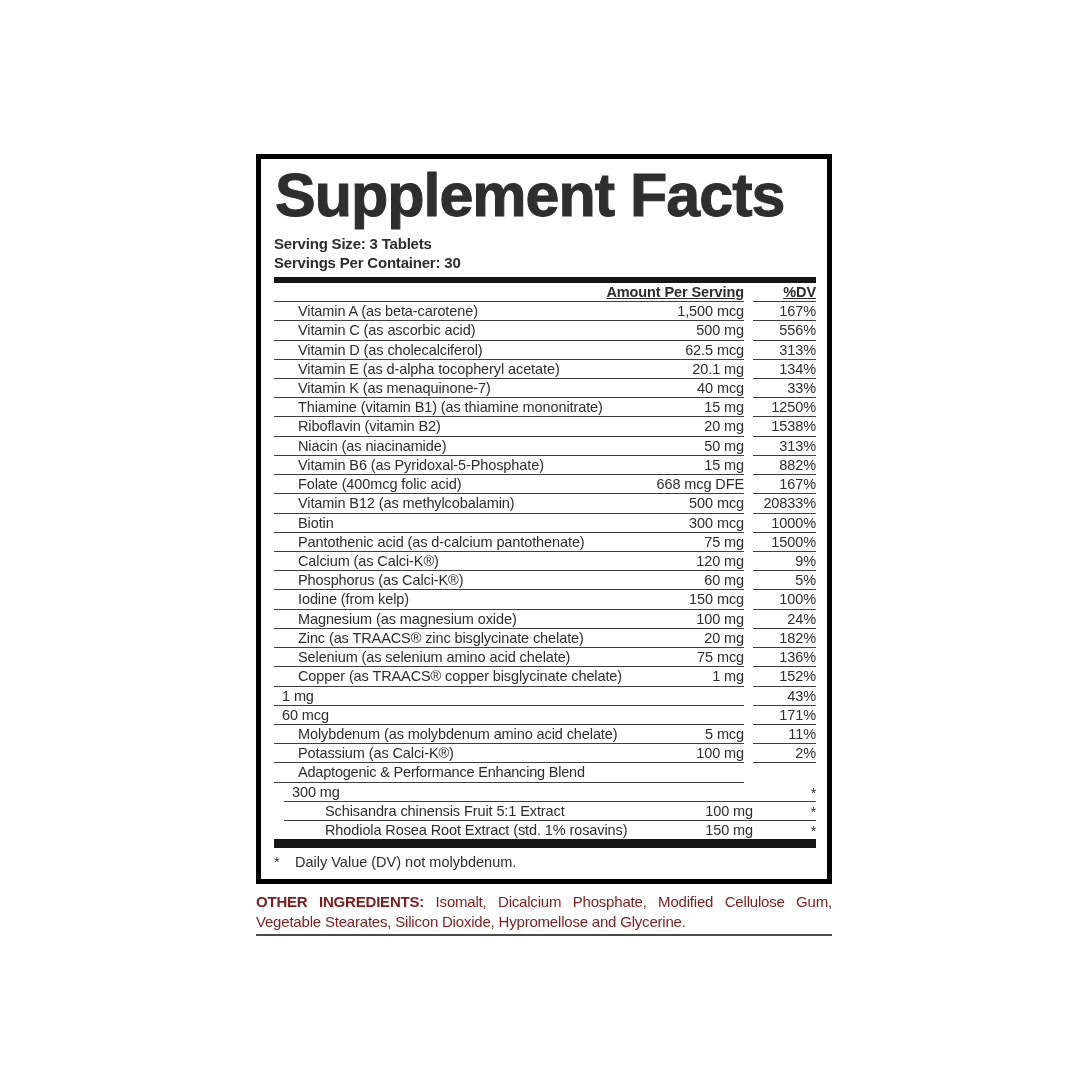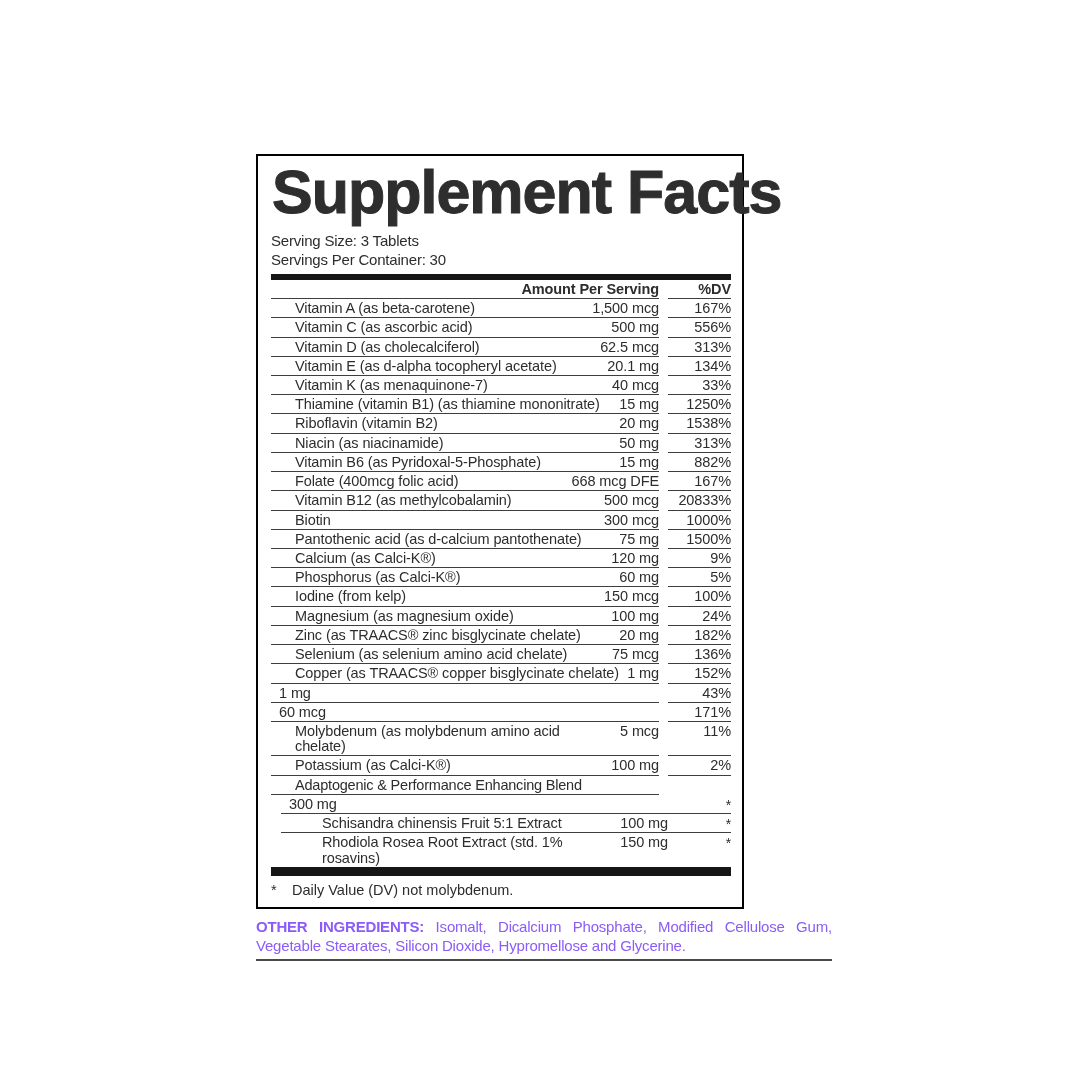--- a/index.html
+++ b/index.html
@@ -2,64 +2,64 @@
 <html><head>
 <meta charset="utf-8">
 <style>
   html, body { margin:0; padding:0; background:#ffffff; }
   body { width:1080px; height:1080px; font-family:"Liberation Sans", sans-serif; }
   .page { position:relative; width:1080px; height:1080px; background:#ffffff; overflow:hidden; }
 
   .wrap { position:absolute; left:256px; top:154px; width:576px; }
 
   .box {
-    box-sizing:border-box; width:488px; background:#fff;
-    border:2px solid #000000; padding:6px 11px 7px 13px;
+    box-sizing:border-box; width:576px; background:#fff;
+    border:5px solid #000000; padding:6px 11px 7px 13px;
   }
 
   .title {
     font-size:61px; font-weight:bold; color:#2e2e2e; line-height:0.95;
     letter-spacing:-1px; margin:2px 0 0 1px; white-space:nowrap;
     -webkit-text-stroke:1px #2e2e2e;
   }
 
-  .serving { margin-top:9px; font-size:15px; font-weight:normal; color:#2d2d2d; line-height:1.3; letter-spacing:-0.2px; }
+  .serving { margin-top:9px; font-size:15px; font-weight:bold; color:#2d2d2d; line-height:1.3; letter-spacing:-0.2px; }
 
   .bar { height:6px; background:#161616; margin-top:4px; }
   .bar-bottom { height:9px; margin-top:0; }
 
   .table { font-size:14.5px; color:#2d2d2d; letter-spacing:-0.1px; }
   .row { display:flex; align-items:stretch; }
   .main {
     flex:1; display:flex; justify-content:space-between; align-items:flex-start;
     border-bottom:1.5px solid #3e3e3e; padding:2px 0 1px; line-height:1.05;
   }
   .dv {
     width:63px; margin-left:9px; text-align:right;
     border-bottom:1.5px solid #3e3e3e; padding:2px 0 1px; line-height:1.05;
   }
-  .header-row { font-weight:bold; }
+  .header-row { font-weight:bold;text-decoration:underline; }
   .name { flex:1;margin-left:24px; }
   .l2 { padding-left:15px; }
   .amt { white-space:nowrap; text-align:right; padding-left:8px; }
 
   .blend-header .name { letter-spacing:-0.2px; }
   .blend-header .dv { border-bottom:none; }
 
   .blend-rows .main { margin-left:10px; }
   .blend-rows .name { padding-left:17px; }
   .blend-rows .dv { margin-left:0; line-height:1; padding-top:3px; font-size:14px; }
   .blend-rows .row:last-child .main, .blend-rows .row:last-child .dv { border-bottom:none; }
 
   .footnote { display:flex; margin:6px 0 2px; font-size:14.5px; color:#2d2d2d; }
   .fn-star { width:21px; }
 
   .other {
     margin-top:8px; width:576px; font-size:15px; line-height:1.3;
-    color:#8b5cf6; text-align:justify; letter-spacing:-0.2px;
+    color:#7f1d1d; text-align:justify; letter-spacing:-0.2px;
   }
   .oi-label { font-weight:bold; }
   .rule { margin-top:3px; width:576px; height:2px; background:#4a4a4a; }
 </style>
 </head>
 <body>
 
 <div class="page">
   <div class="wrap">
 

